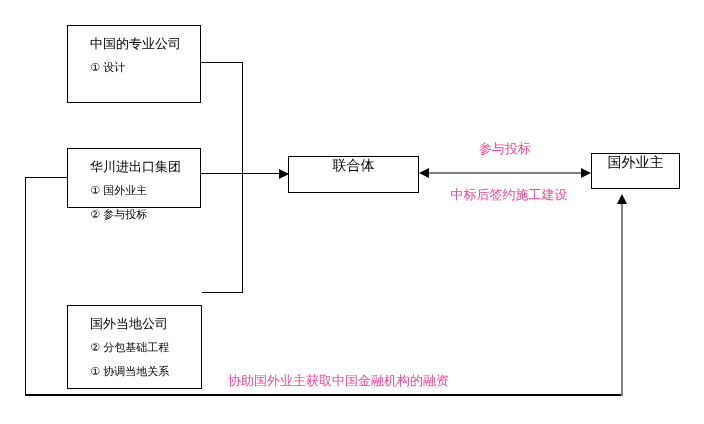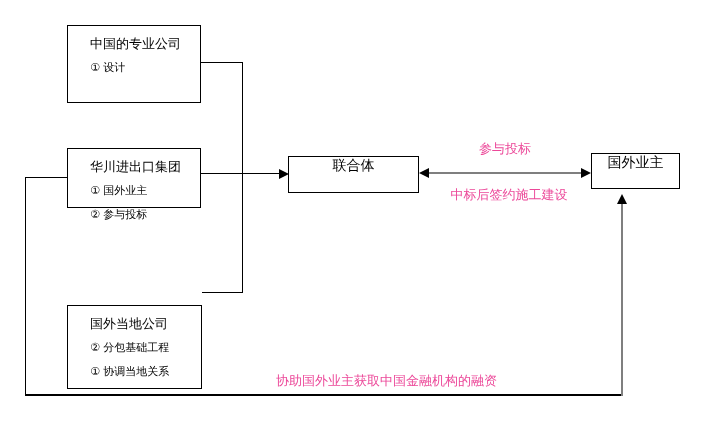--- a/index.html
+++ b/index.html
@@ -66,15 +66,15 @@
   <div class="hline" style="left:25px;top:394px;width:598px;height:2px;"></div>
   <div class="vline gray" style="left:621px;top:203px;width:2px;height:193px;"></div>
   <div class="arrow-up" style="left:617px;top:194px;"></div>
 
   <div class="hline gray" style="left:429px;top:172px;width:153px;height:2px;"></div>
   <div class="arrow-left" style="left:419px;top:168px;"></div>
   <div class="arrow-right" style="left:581px;top:168px;"></div>
 
   <div class="edge-label centered" style="left:440px;top:140px;width:130px;">参与投标</div>
   <div class="edge-label centered" style="left:429px;top:186px;width:160px;">中标后签约施工建设</div>
-  <div class="edge-label" style="left:228px;top:372px;margin-left:48px;">协助国外业主获取中国金融机构的融资</div>
+  <div class="edge-label" style="left:228px;top:372px;">协助国外业主获取中国金融机构的融资</div>
 
 </div>
 
 </body></html>

